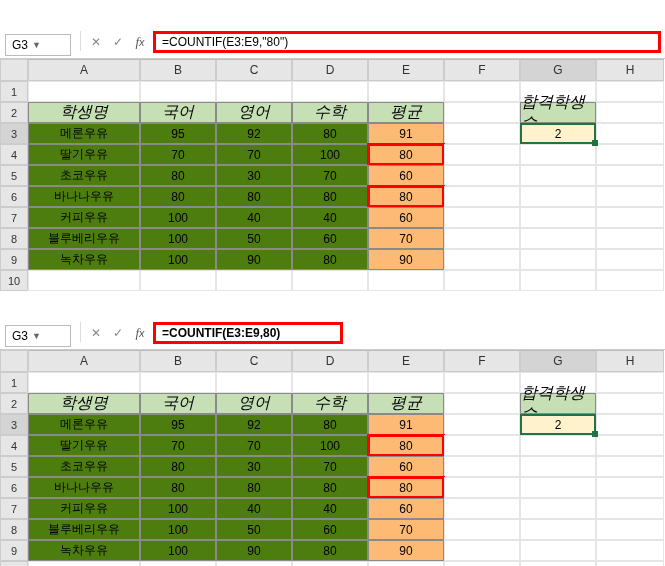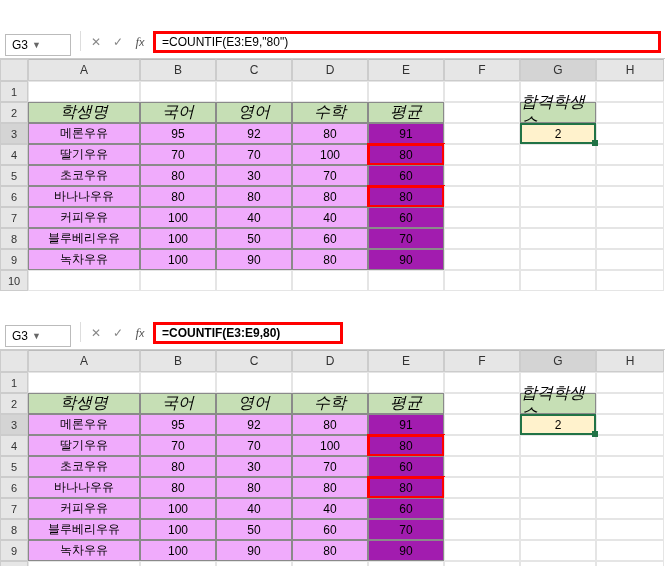--- a/index.html
+++ b/index.html
@@ -14,23 +14,23 @@
     .formula-box { flex: 1; height: 22px; border: 3px solid #ff0000; display: flex; align-items: center; padding: 0 6px; font-size: 12px; margin: 0 4px 0 2px; }
     .formula-box.narrow { flex: 0 0 auto; width: 190px; font-weight: bold; }
     .grid { display: grid; grid-template-columns: 28px 112px 76px 76px 76px 76px 76px 76px 68px; }
     .colh { background: #e6e6e6; border: 1px solid #ccc; border-top: 1px solid #bbb; height: 22px; display: flex; align-items: center; justify-content: center; font-size: 12px; color: #333; }
     .colh.sel { background: #d4d4d4; }
     .rowh { background: #e6e6e6; border: 1px solid #ccc; height: 21px; display: flex; align-items: center; justify-content: center; font-size: 11px; color: #333; }
     .rowh.sel { background: #d4d4d4; }
     .corner { background: #e6e6e6; border: 1px solid #ccc; }
     .cell { border: 1px solid #e5e5e5; height: 21px; display: flex; align-items: center; justify-content: center; font-size: 12px; background: #fff; }
     .hdr { background: #c6dfb5; border: 1px solid #8a8a8a; font-size: 16px; font-style: italic; }
-    .dcell { border: 1px solid #8a8a8a; background: #f0abfc; }
+    .dcell { border: 1px solid #8a8a8a; background: #4d7c0f; }
     .dcell.left { justify-content: center; }
-    .avgcell { border: 1px solid #8a8a8a; background: #a21caf; }
+    .avgcell { border: 1px solid #8a8a8a; background: #fdba74; }
     .resultcell { border: 1px solid #8a8a8a; background: #fff2cc; }
     .sel-cell { outline: 2px solid #217346; outline-offset: -2px; position: relative; }
     .sel-cell::after { content: ''; position: absolute; bottom: -3px; right: -3px; width: 6px; height: 6px; background: #217346; }
     .redbox { outline: 3px solid #ff0000; outline-offset: -2px; }
   </style>
 </head>
 <body>
 
 <div id="container">
     <div class="block">

